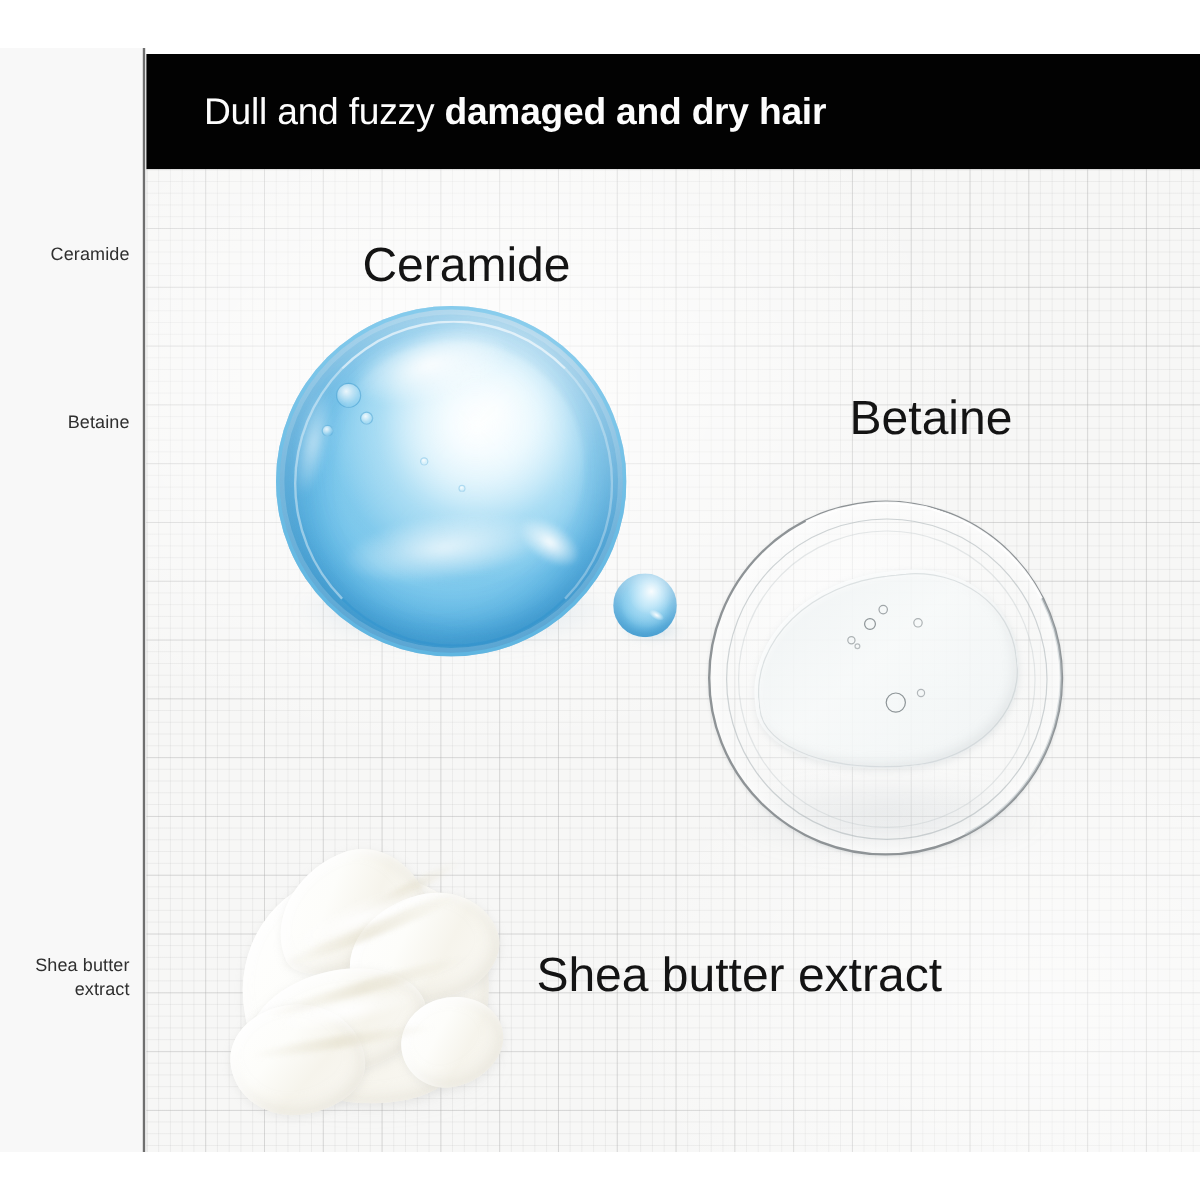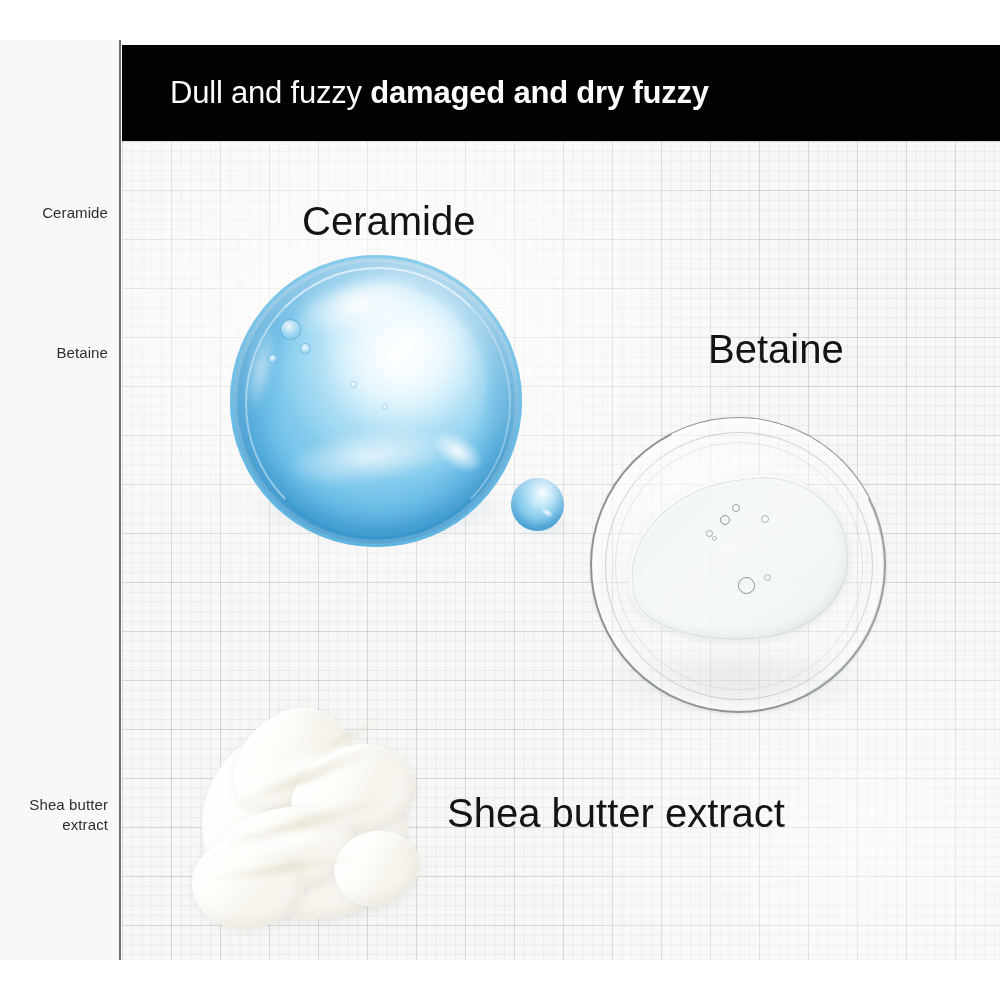--- a/index.html
+++ b/index.html
@@ -481,21 +481,21 @@
 
     <div class="sidebar">
       <div class="side-label l1">Ceramide</div>
       <div class="side-label l2">Betaine</div>
       <div class="side-label l3">Shea butter extract</div>
     </div>
     <div class="sidebar-divider"></div>
 
     <div class="header-bar">
       <div class="header-title">
-        <span class="hl-regular">Dull and fuzzy </span><span class="hl-bold">damaged and dry fuzzy</span>
+        <span class="hl-regular">Dull and fuzzy </span><span class="hl-bold">damaged and dry hair</span>
       </div>
     </div>
 
     <div class="panel">
       <div class="panel-sheen"></div>
 
       <div class="droplet-wrap">
         <div class="droplet-shadow"></div>
         <div class="droplet">
           <div class="droplet-rim"></div>

